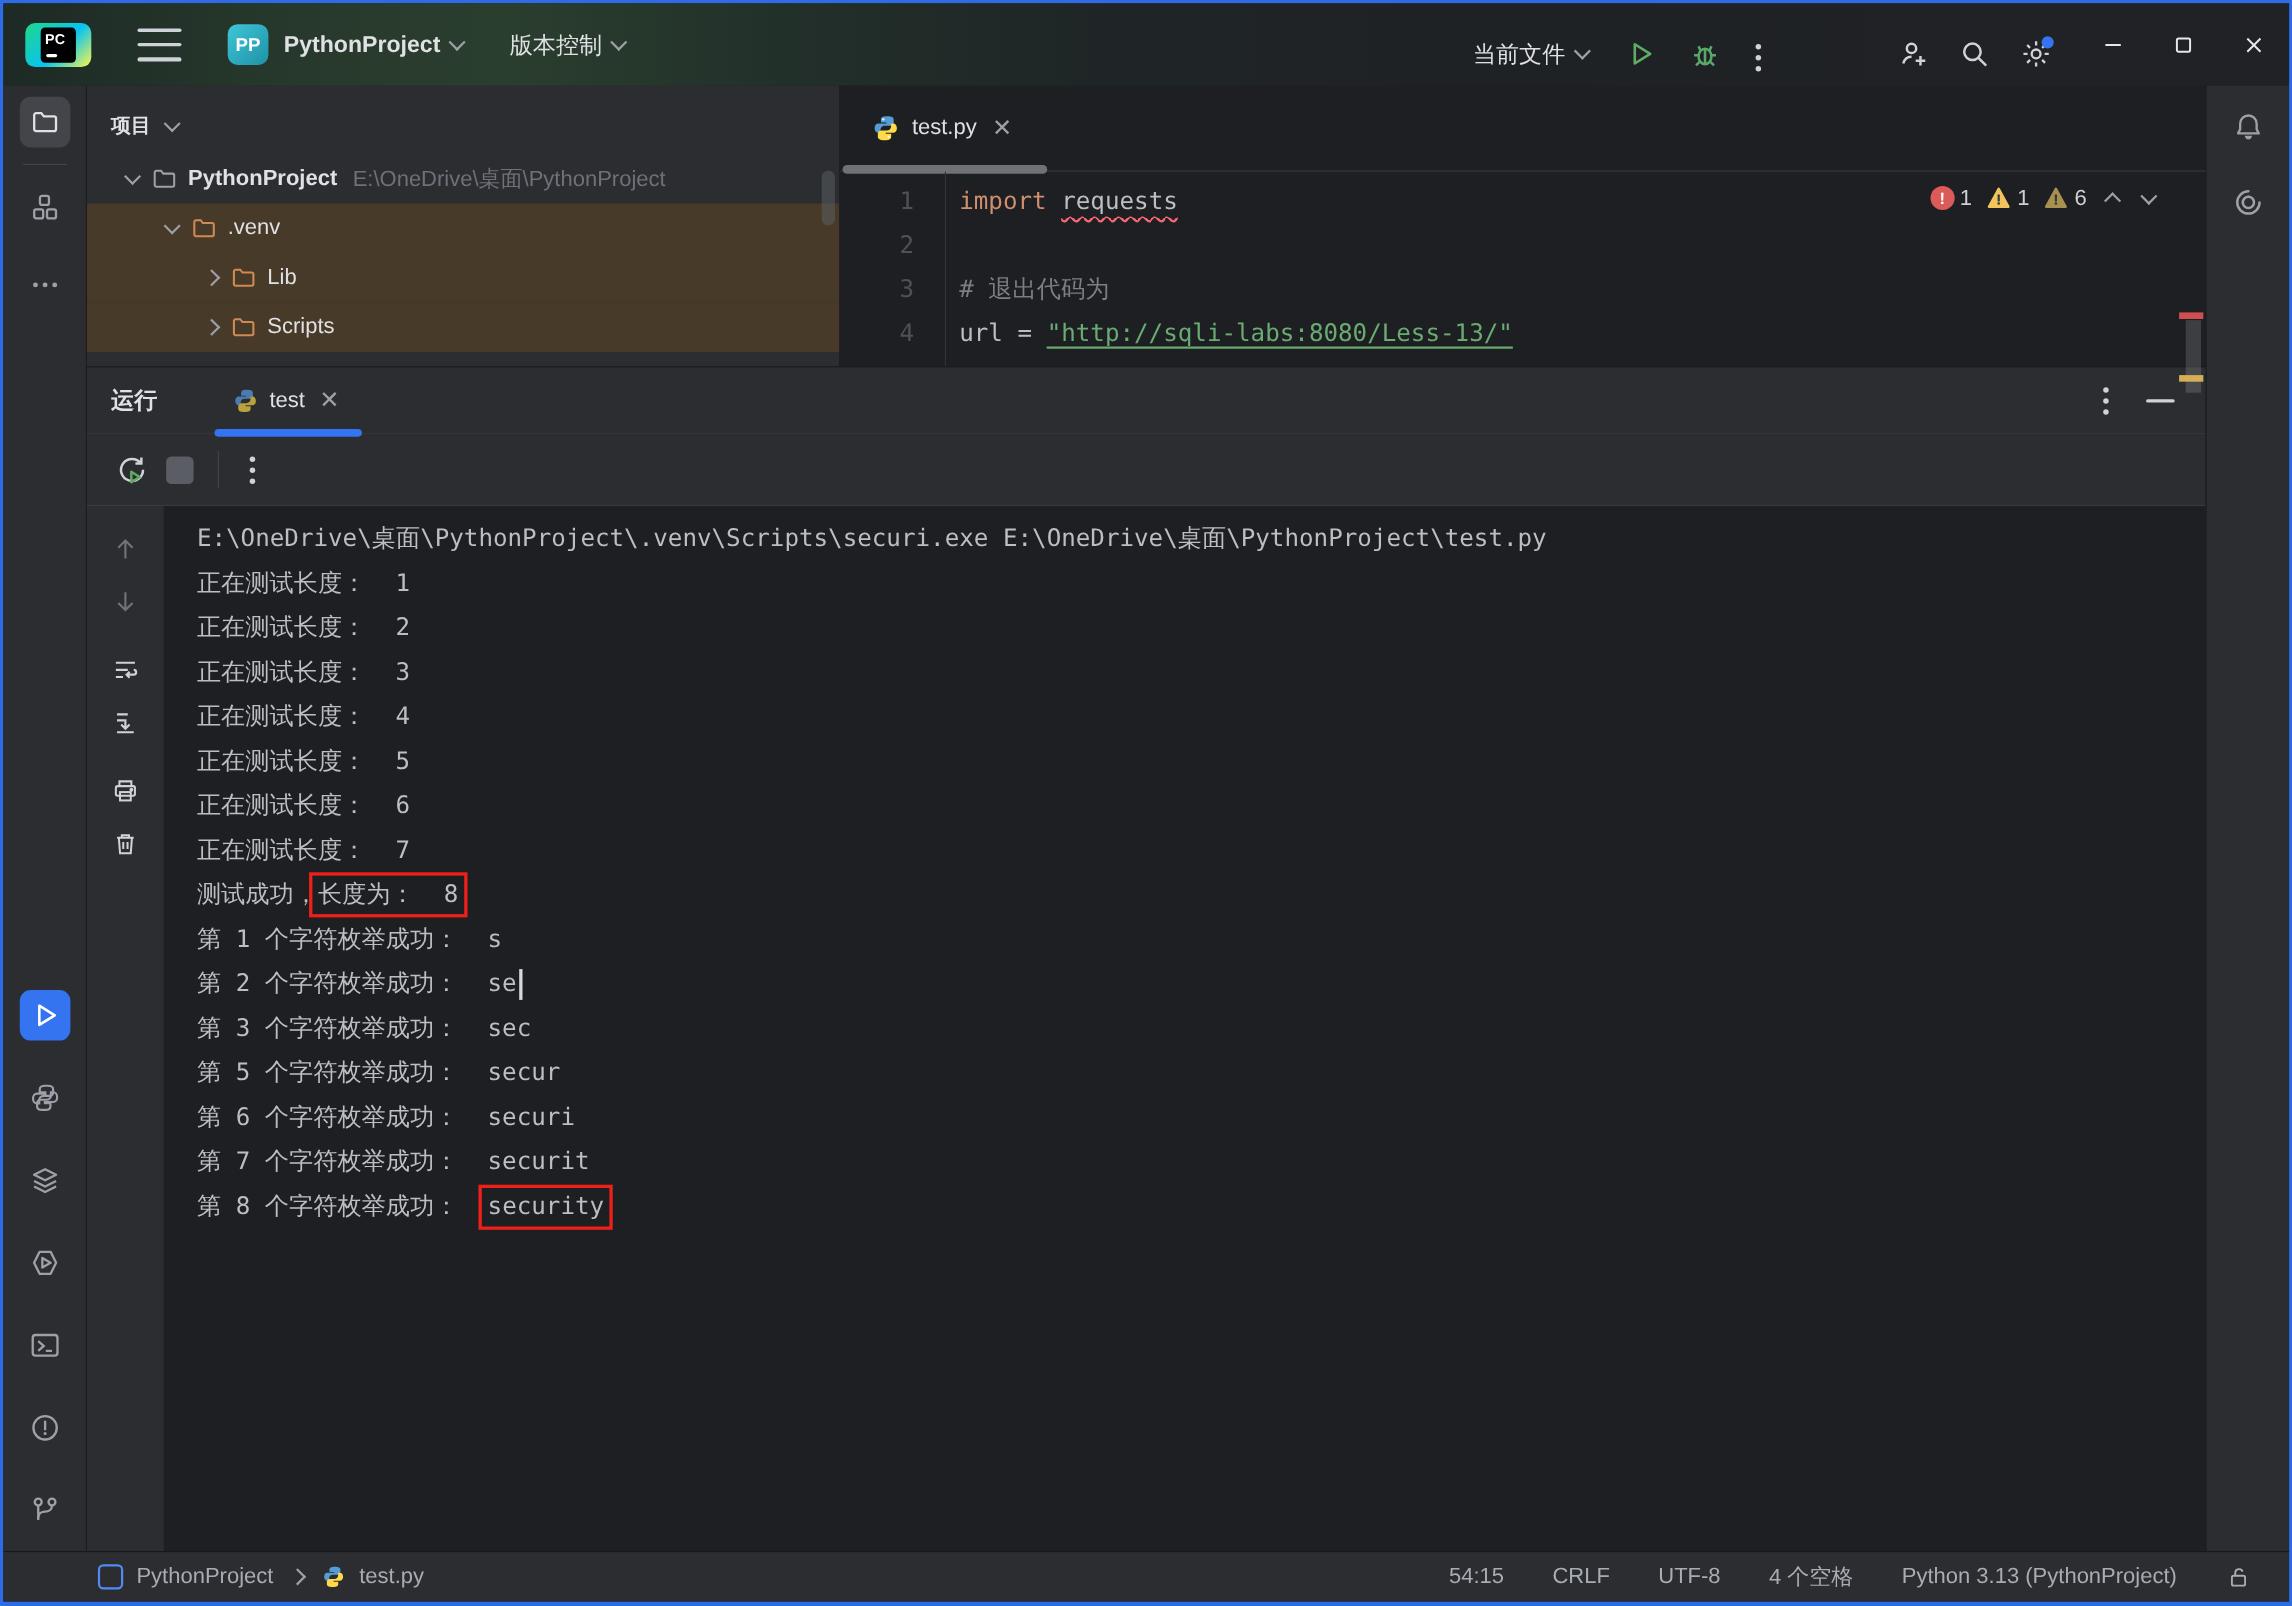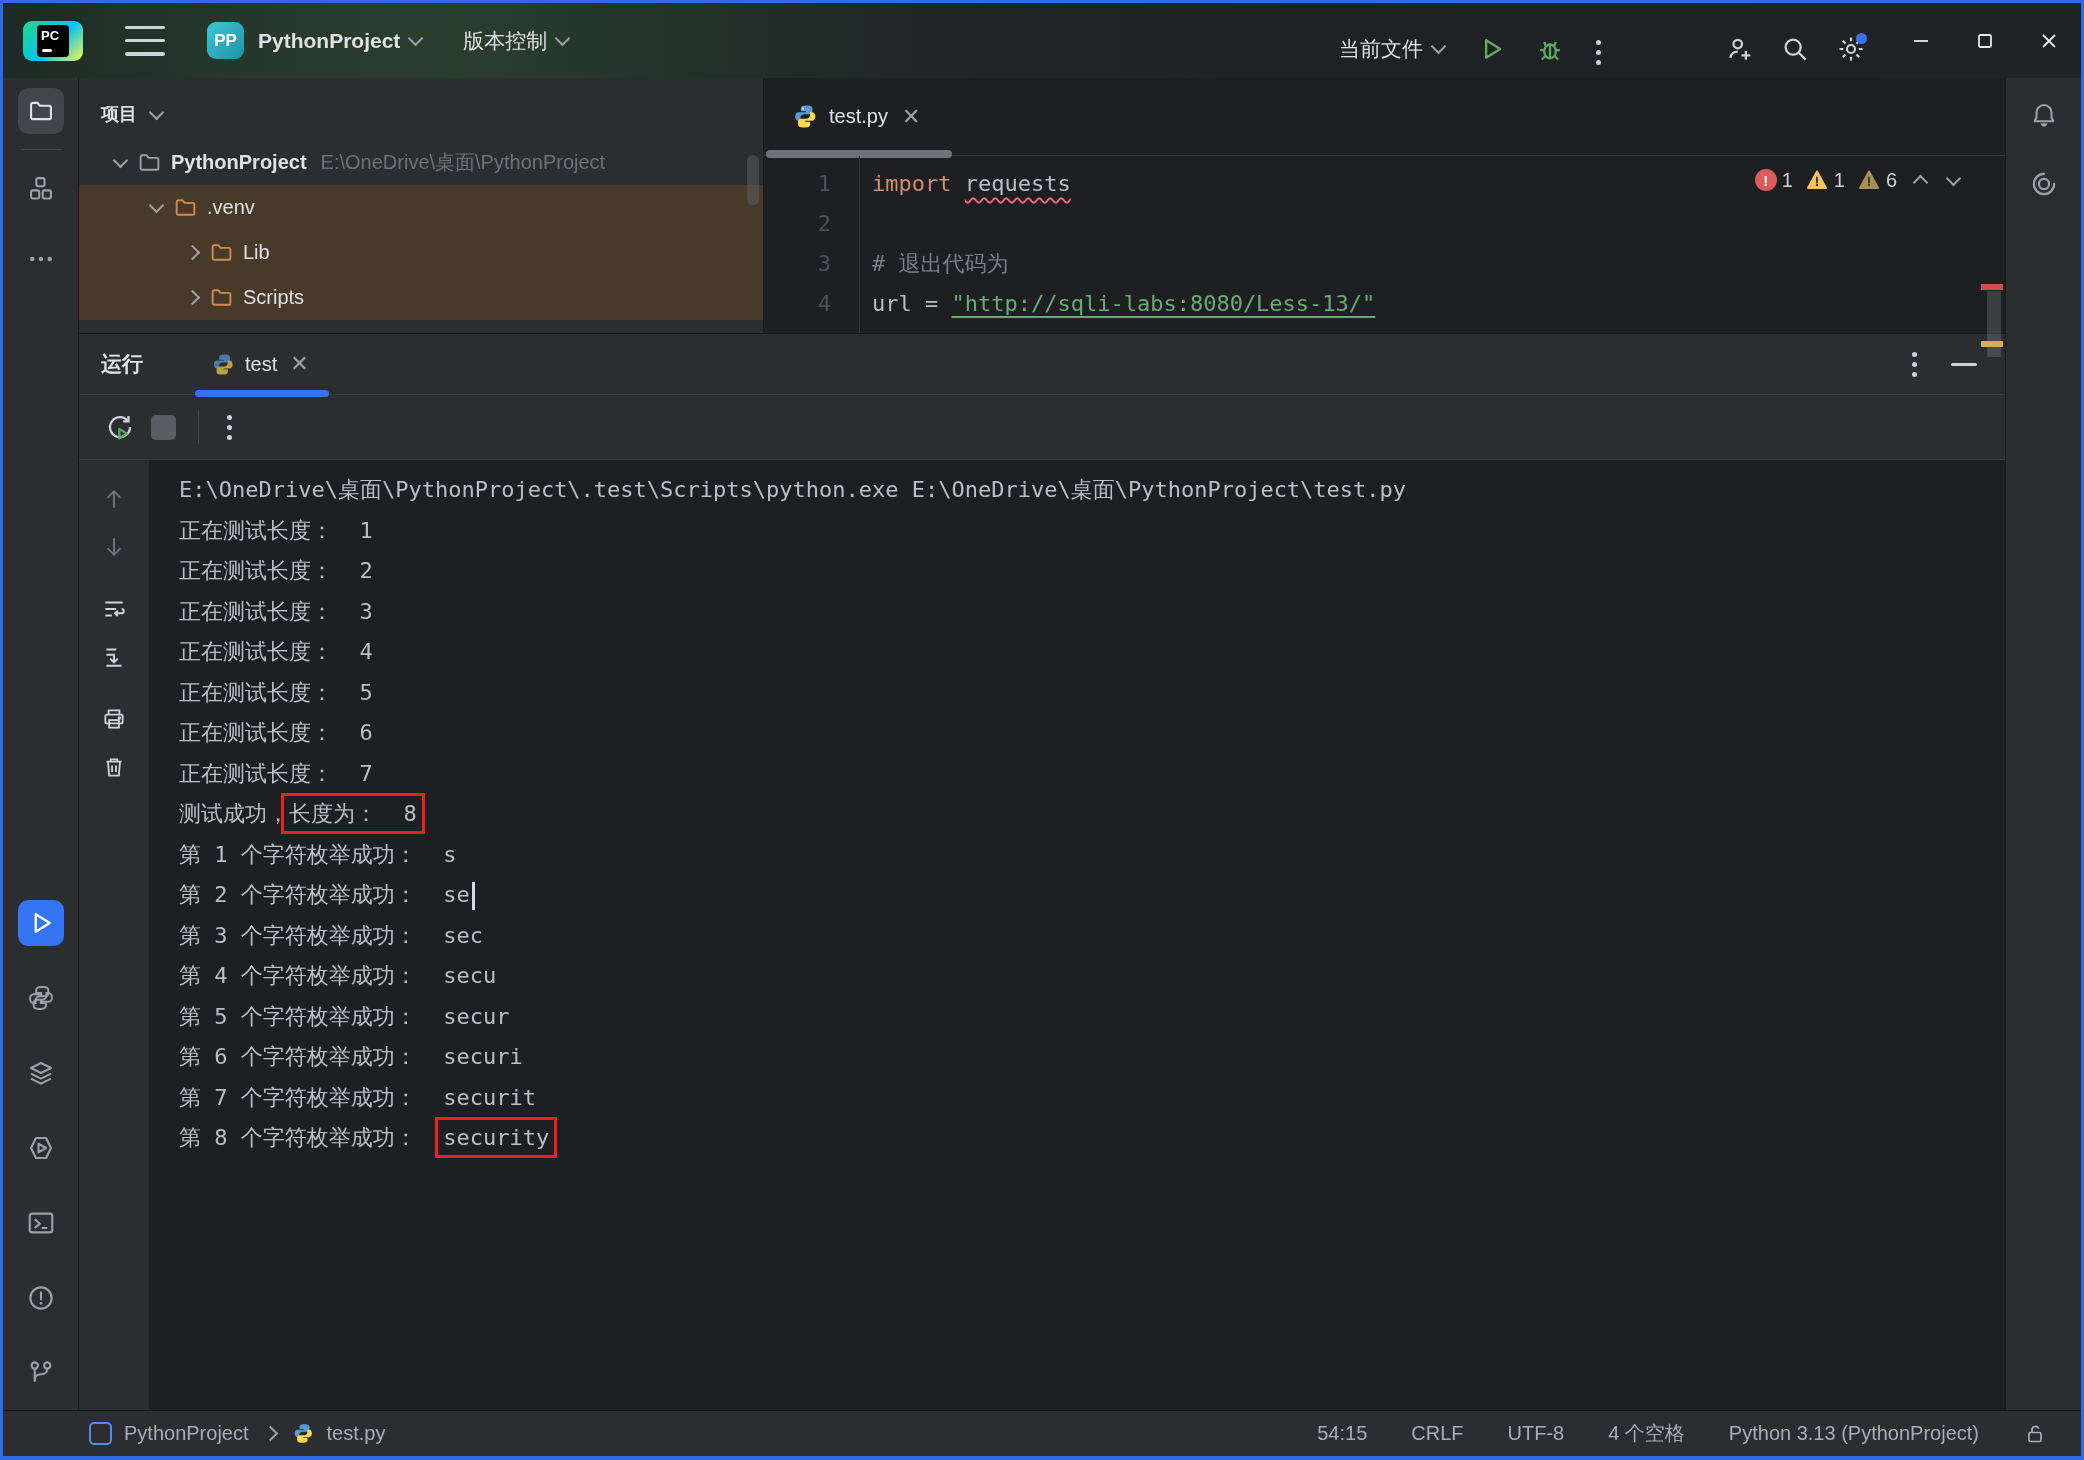--- a/index.html
+++ b/index.html
@@ -482,33 +482,32 @@
             </div>
             <div class="cg-icon">
               <svg width="26" height="26" viewBox="0 0 24 24" fill="none" stroke="currentColor" stroke-width="1.7">
                   <path d="M5 7h14 M9 7V5h6v2"></path>
                   <path d="M6.5 7l1 13h9l1-13"></path>
                   <path d="M10.2 10.5v6 M13.8 10.5v6"></path>
                 </svg>
             </div>
           </div>
           <div class="console" id="console">
-              <div class="line"><span>E:\OneDrive\桌面\PythonProject\.test\Scripts\python.exe E:\OneDrive\桌面\PythonProject\test.py</span></div>
+              <div class="line"><span>E:\OneDrive\桌面\PythonProject\.venv\Scripts\securi.exe E:\OneDrive\桌面\PythonProject\test.py</span></div>
               <div class="line"><span>正在测试长度：  1</span></div>
               <div class="line"><span>正在测试长度：  2</span></div>
               <div class="line"><span>正在测试长度：  3</span></div>
               <div class="line"><span>正在测试长度：  4</span></div>
               <div class="line"><span>正在测试长度：  5</span></div>
               <div class="line"><span>正在测试长度：  6</span></div>
               <div class="line"><span>正在测试长度：  7</span></div>
               <div class="line"><span>测试成功，</span><span class="redbox">长度为：  8</span></div>
               <div class="line"><span>第 1 个字符枚举成功：  s</span></div>
               <div class="line"><span>第 2 个字符枚举成功：  se</span><span class="caret"></span></div>
               <div class="line"><span>第 3 个字符枚举成功：  sec</span></div>
-              <div class="line"><span>第 4 个字符枚举成功：  secu</span></div>
               <div class="line"><span>第 5 个字符枚举成功：  secur</span></div>
               <div class="line"><span>第 6 个字符枚举成功：  securi</span></div>
               <div class="line"><span>第 7 个字符枚举成功：  securit</span></div>
               <div class="line"><span>第 8 个字符枚举成功：  </span><span class="redbox">security</span></div>
               <div class="line"><span></span></div>
             </div>
         </div>
       </div>
 
     </div>

